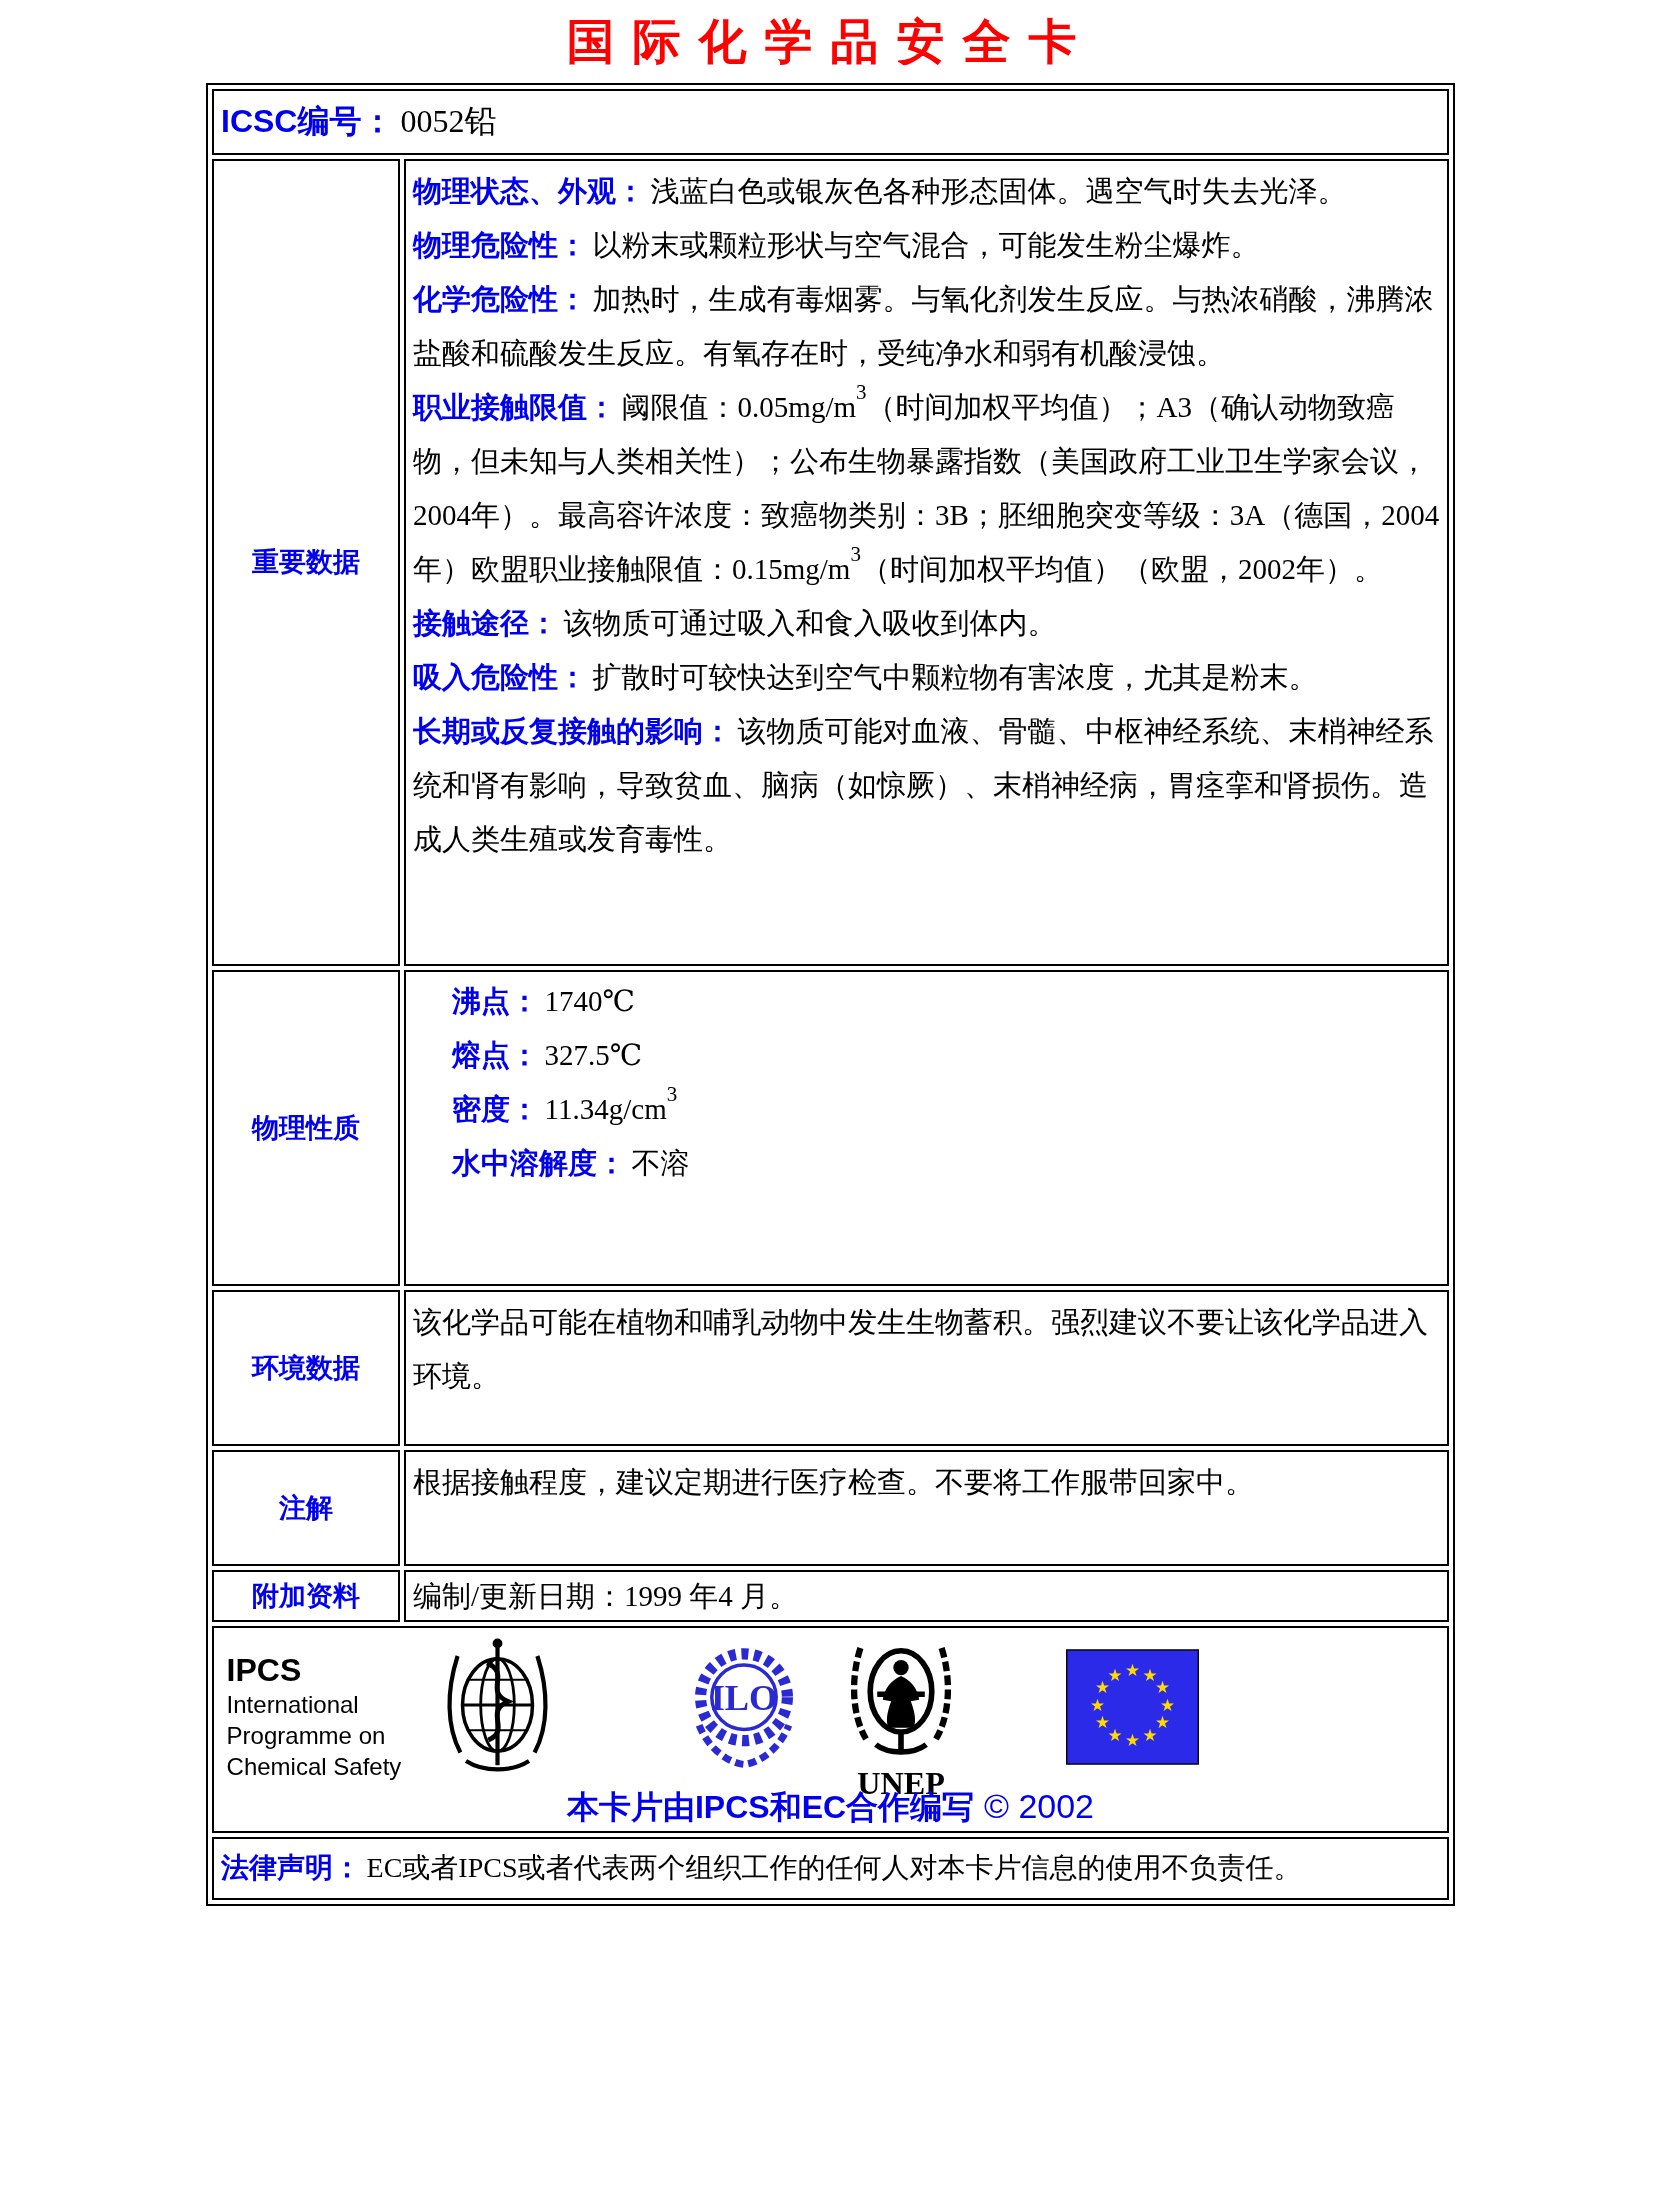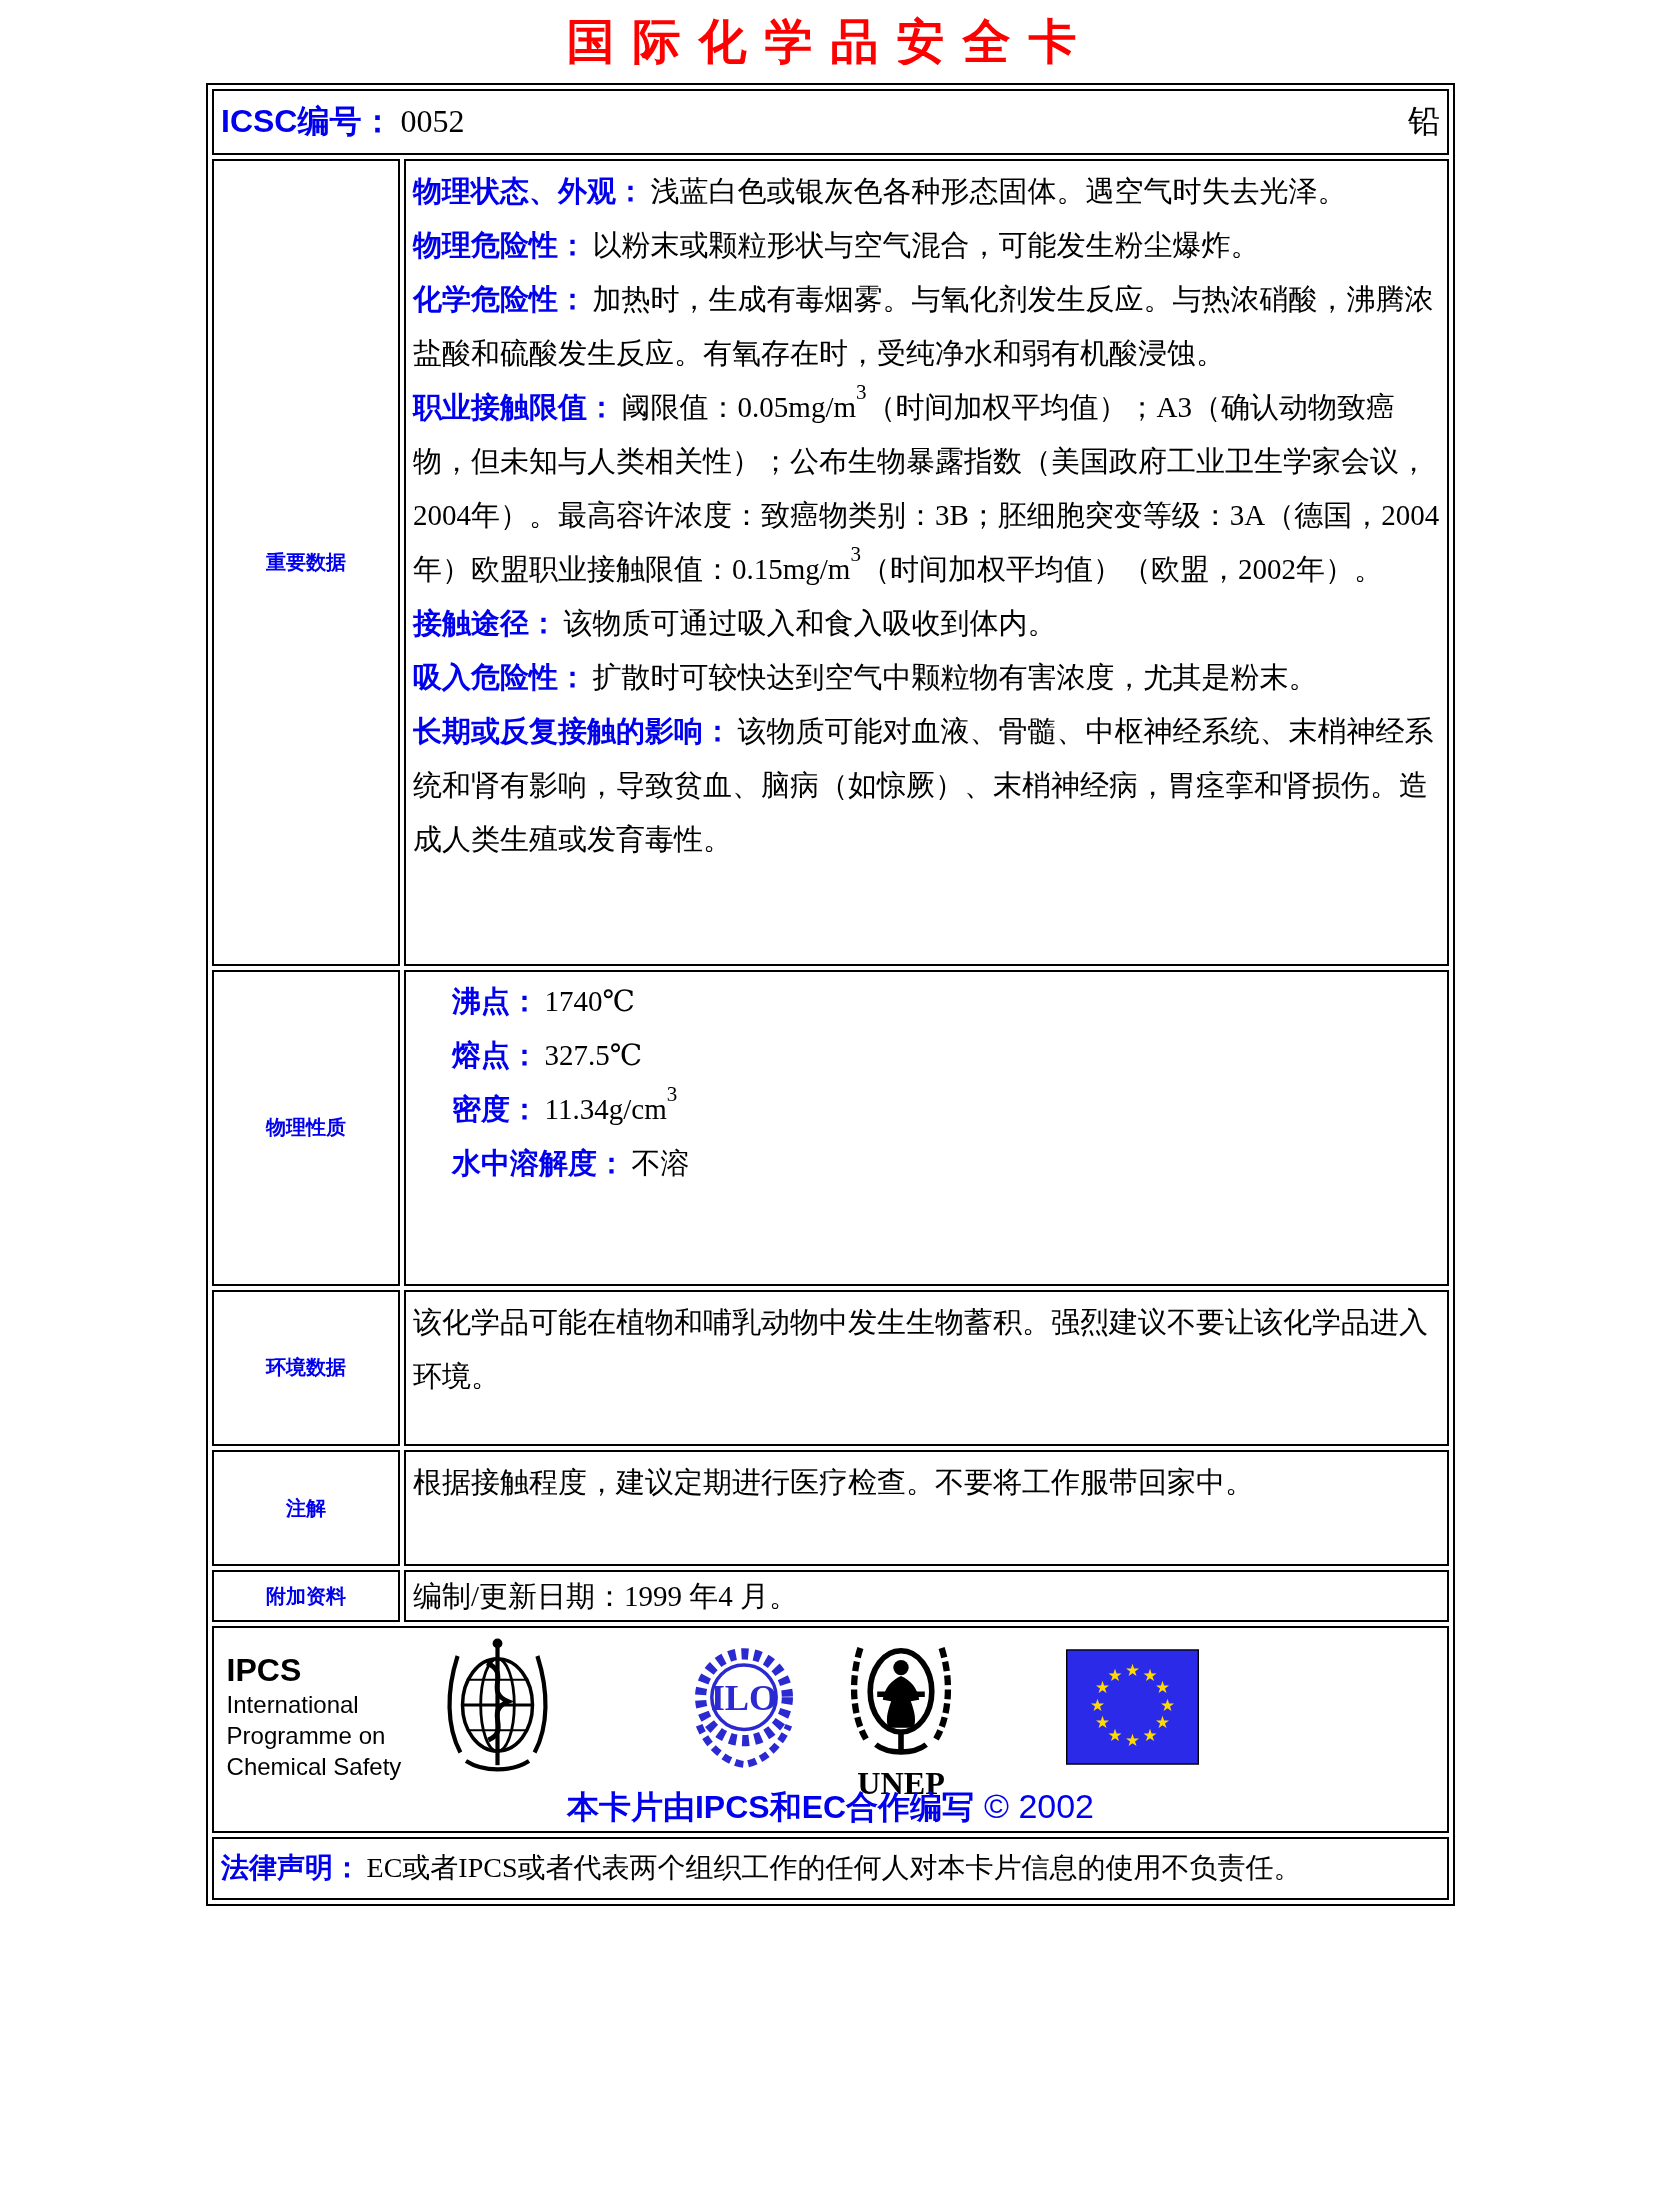--- a/index.html
+++ b/index.html
@@ -24,33 +24,33 @@
     font-weight:bold;font-size:48px;letter-spacing:18px;
   }
   .card{width:1249px;margin:0 auto;}
   table.card-table{
     border-collapse:separate;border-spacing:4.9px;
     border:2.8px solid #000;width:100%;
   }
   td{border:2.1px solid #000;padding:0;}
   td.header-cell{height:62px;}
   .header-flex{
-    display:flex;justify-content:space-between;align-items:center;
+    display:flex;align-items:center;
     padding:0 7px;font-size:32px;
   }
   .hdr-label{
     color:var(--accent);font-weight:bold;
     font-family:"Liberation Sans","DejaVu Sans",sans-serif;
   }
   .hdr-num{margin-left:7px;color:var(--ink);}
   .hdr-name{color:var(--ink);}
   td.label-cell{
     width:184px;text-align:center;vertical-align:middle;
     font-family:"Liberation Sans","DejaVu Sans",sans-serif;
-    font-weight:bold;color:var(--accent);font-size:20px;
+    font-weight:bold;color:var(--accent);font-size:27px;
   }
   td.content-cell{
     vertical-align:top;padding:2.8px 7px;
     font-size:29px;line-height:54px;overflow:hidden;
   }
   td.h-important{height:797px;}
   td.h-physical{height:307px;padding-left:46px;}
   td.h-env{height:146px;}
   td.h-notes{height:107px;}
   td.h-additional{height:41px;line-height:42px;}

